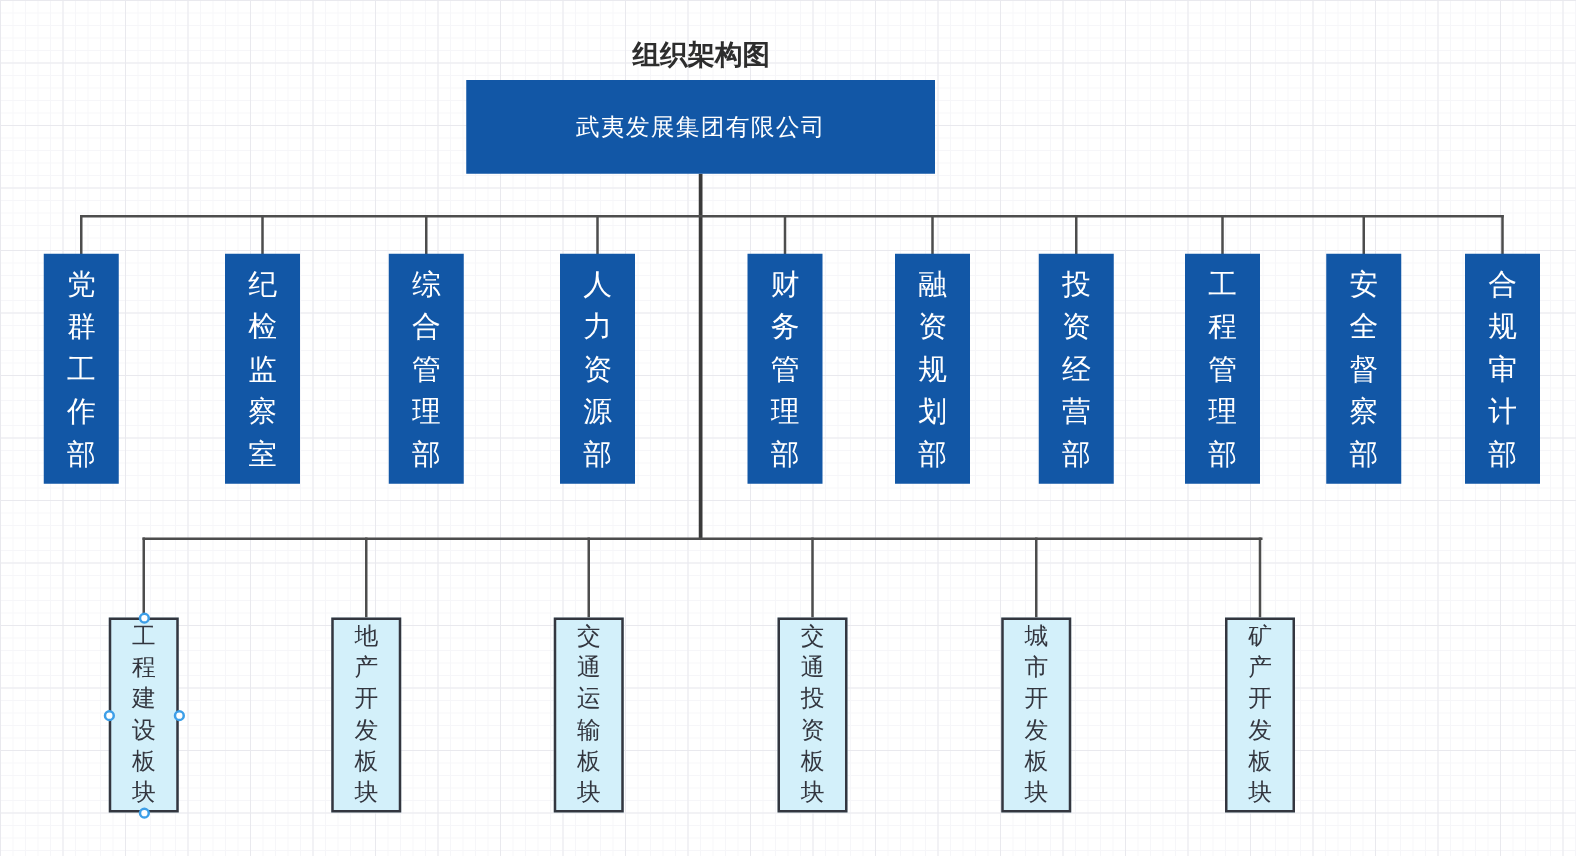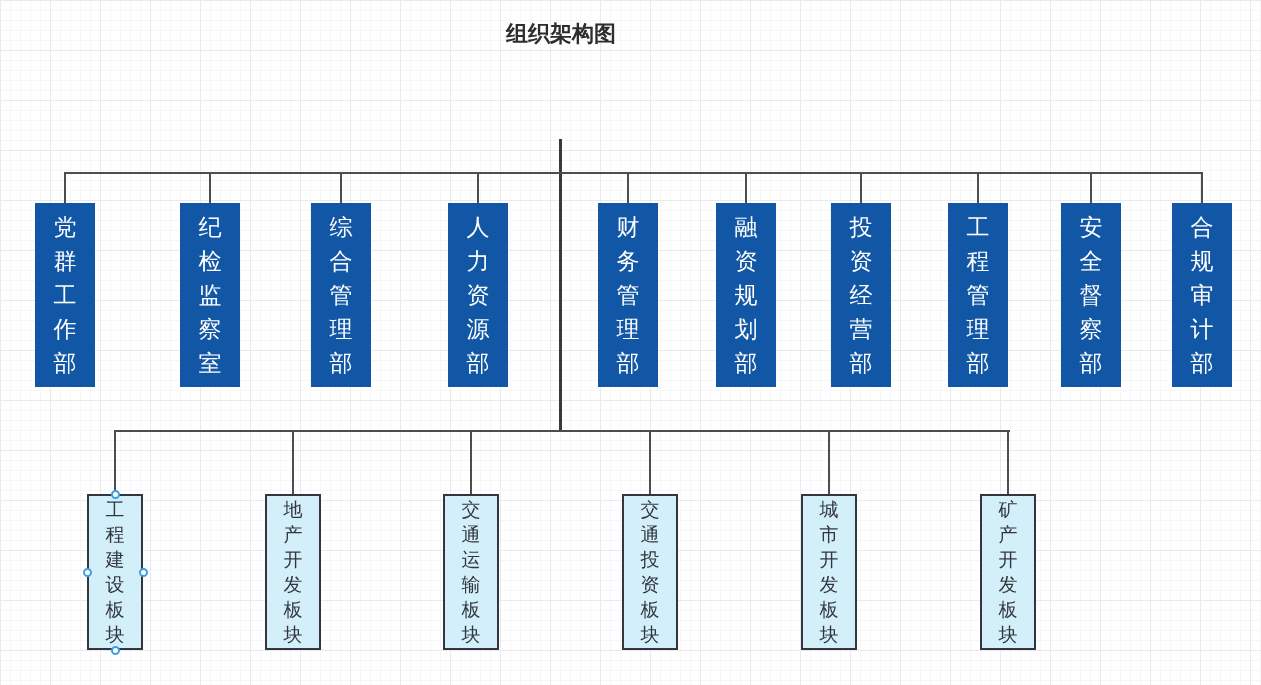--- a/index.html
+++ b/index.html
@@ -13,21 +13,21 @@
     overflow:hidden;
     background-color:#ffffff;
     background-image:
       linear-gradient(#e9e9ee 1px, transparent 1px),
       linear-gradient(90deg,#e9e9ee 1px, transparent 1px),
       linear-gradient(#f6f6f9 1px, transparent 1px),
       linear-gradient(90deg,#f6f6f9 1px, transparent 1px);
     background-size:50px 50px,50px 50px,10px 10px,10px 10px;
   }
   .diagram-title{
-    position:absolute;top:19px;left:561px;
+    position:absolute;top:29px;left:561px;
     transform:translateX(-50%);
     font-size:22px;font-weight:bold;color:#2d2d2d;
     white-space:nowrap;
   }
   .root-box{
     position:absolute;left:373px;top:64px;width:375px;height:75px;
     background:#1257a6;color:#ffffff;
     display:flex;align-items:center;justify-content:center;
     font-size:19px;letter-spacing:1px;
   }
@@ -76,20 +76,21 @@
   <div class="edge v" style="left:1201px;top:172px;height:32px;"></div>
 
   <div class="edge h" style="left:114px;top:430px;width:896px;"></div>
   <div class="edge v" style="left:114px;top:430px;height:64px;"></div>
   <div class="edge v" style="left:292px;top:430px;height:64px;"></div>
   <div class="edge v" style="left:470px;top:430px;height:64px;"></div>
   <div class="edge v" style="left:649px;top:430px;height:64px;"></div>
   <div class="edge v" style="left:828px;top:430px;height:64px;"></div>
   <div class="edge v" style="left:1007px;top:430px;height:64px;"></div>
 
+  <div class="root-box">武夷发展集团有限公司</div>
 
   <div class="dept-box" style="left:35px;">党
 群
 工
 作
 部</div>
   <div class="dept-box" style="left:180px;">纪
 检
 监
 察

